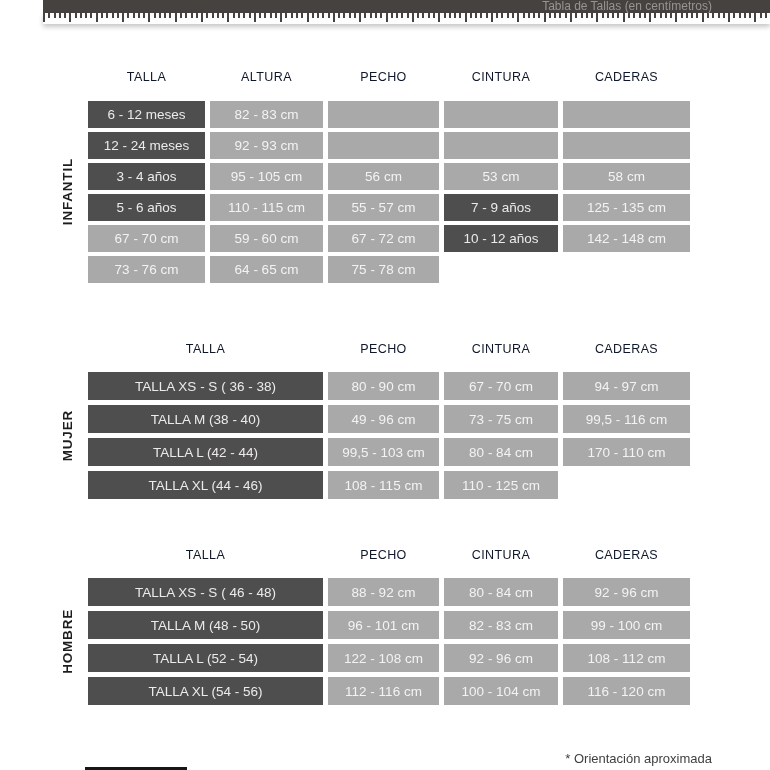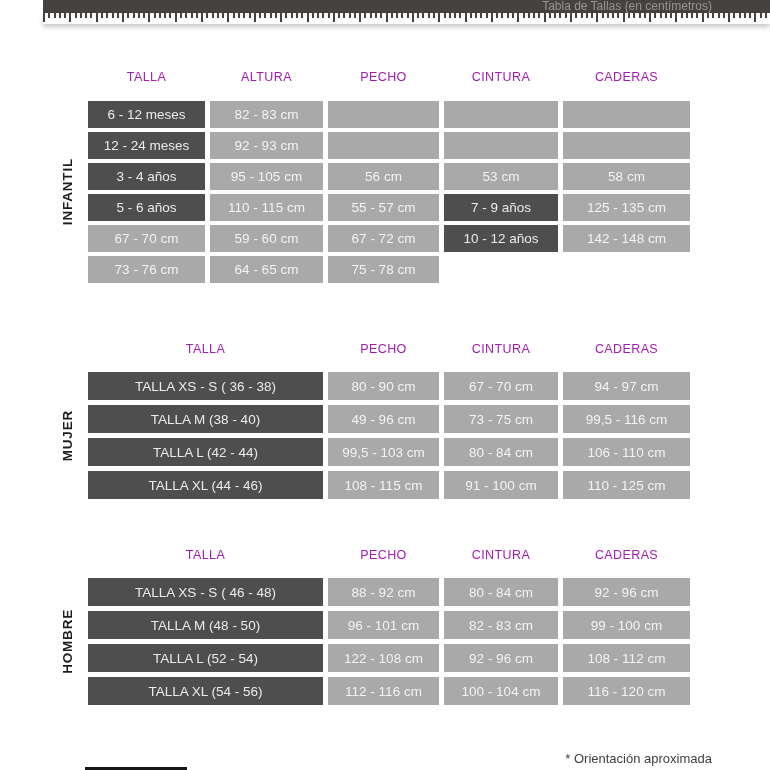--- a/index.html
+++ b/index.html
@@ -25,21 +25,21 @@
   .tick.tall{height:9px;}
   
   .grid{
     position:absolute;left:88px;display:grid;
     grid-template-columns:117px 113px 111px 114px 127px;
     column-gap:5px;row-gap:4px;
   }
   .grid.g4{row-gap:5px;}
   .th{
     display:flex;align-items:flex-start;justify-content:center;
-    color:#a21caf;font-size:12.5px;letter-spacing:.4px;padding-top:2px;
+    color:#0f172a;font-size:12.5px;letter-spacing:.4px;padding-top:2px;
   }
   .cell{
     display:flex;align-items:center;justify-content:center;
     font-size:13.5px;white-space:nowrap;
   }
   .cell.dark{background:#4f4e4e;color:#eceaea;}
   .cell.light{background:#a9a9a9;color:#f4f3f3;}
   .span2{grid-column:span 2;}
   
   .rot{
@@ -259,24 +259,23 @@
       <div class="cell light">80 - 90 cm</div>
       <div class="cell light">67 - 70 cm</div>
       <div class="cell light">94 - 97 cm</div>
       <div class="cell dark span2">TALLA M (38 - 40)</div>
       <div class="cell light">49 - 96 cm</div>
       <div class="cell light">73 - 75 cm</div>
       <div class="cell light">99,5 - 116 cm</div>
       <div class="cell dark span2">TALLA L (42 - 44)</div>
       <div class="cell light">99,5 - 103 cm</div>
       <div class="cell light">80 - 84 cm</div>
-      <div class="cell light">106 - 110 cm</div>
+      <div class="cell light">170 - 110 cm</div>
       <div class="cell dark span2">TALLA XL (44 - 46)</div>
       <div class="cell light">108 - 115 cm</div>
-      <div class="cell light">91 - 100 cm</div>
       <div class="cell light">110 - 125 cm</div>
     </div>
 
   <div class="rot" style="top:578px;height:127px;">
     <span>HOMBRE</span>
   </div>
   <div class="grid g4" id="table-hombre" style="top:546px;grid-template-rows:27px repeat(4,28px);">
       <div class="th span2">TALLA</div>
       <div class="th">PECHO</div>
       <div class="th">CINTURA</div>

